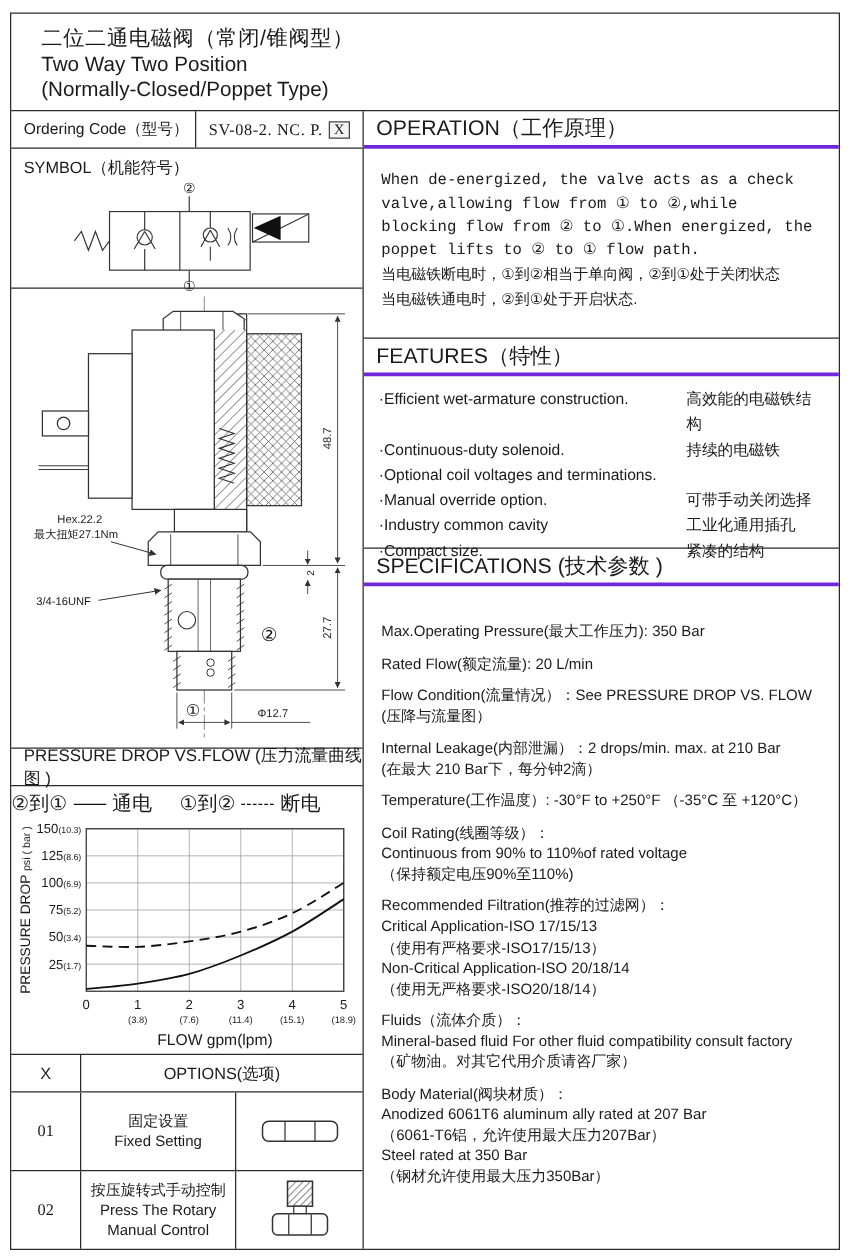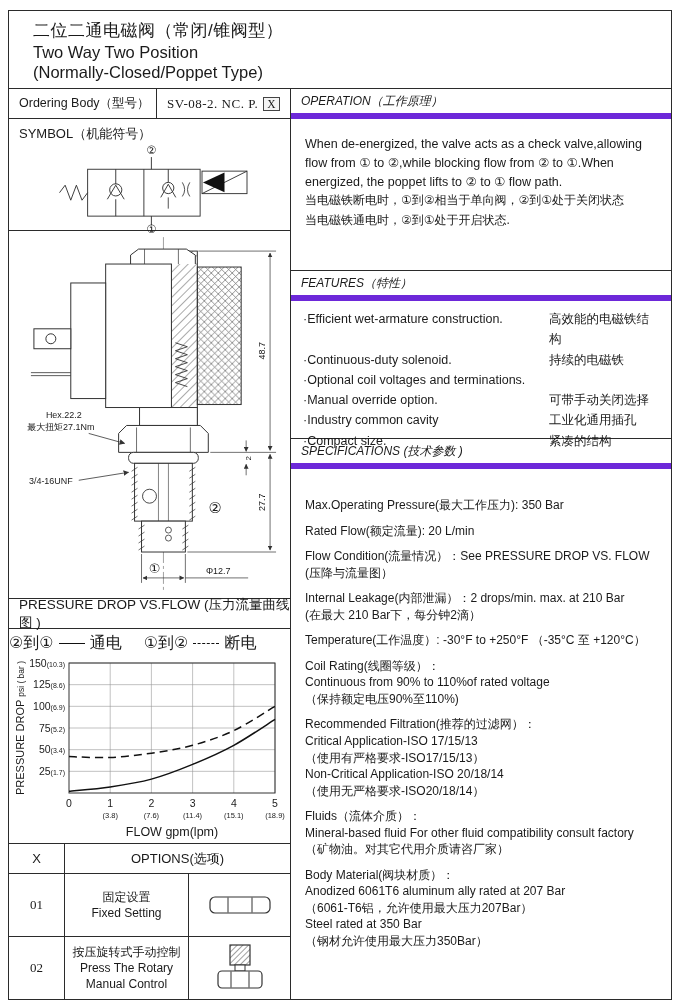--- a/index.html
+++ b/index.html
@@ -10,21 +10,21 @@
   
   .title-block { height:78px; border-bottom:1px solid #2b2b2b; padding:8px 0 0 24px; }
   .title-cn { font-size:17px; letter-spacing:0.5px; }
   .title-en { font-size:16.5px; line-height:1.22; }
 
   
   .cols { flex:1; display:flex; min-height:0; }
   .col-left { width:282px; border-right:1px solid #2b2b2b; display:flex; flex-direction:column; }
   .col-right { flex:1; display:flex; flex-direction:column; }
 
-  .hdr { border-bottom:6px solid #6d28d9; font-size:12px; padding-left:10px; display:flex; align-items:center;font-style:italic; }
+  .hdr { border-bottom:3px solid #6d28d9; font-size:17px; padding-left:10px; display:flex; align-items:center; }
   .hdr, .row30 { height:30px; flex:0 0 30px; }
 
   
   .ordering { display:flex; border-bottom:1px solid #2b2b2b; height:30px; flex:0 0 30px; }
   .ordering .olabel { width:148px; border-right:1px solid #2b2b2b; font-size:12.5px; display:flex; align-items:center; padding-left:10px; }
   .ordering .ocode { flex:1; display:flex; align-items:center; justify-content:center; font-family:"Liberation Serif","DejaVu Serif",serif; font-size:13px; letter-spacing:0.5px; }
   .code-x { border:1px solid #444; padding:0 3px; margin-left:5px; font-size:11.5px; background:#f4f4f4; }
 
   
   .symbol-sec { height:112px; flex:0 0 112px; border-bottom:1px solid #2b2b2b; }
@@ -47,21 +47,21 @@
   .opt-head .hx { width:56px; border-right:1px solid #2b2b2b; display:flex; align-items:center; justify-content:center; }
   .opt-head .ho { flex:1; display:flex; align-items:center; justify-content:center; }
   .opt-row { display:flex; border-bottom:1px solid #2b2b2b; flex:1; }
   .opt-row:last-child { border-bottom:none; }
   .opt-row .cx { width:56px; border-right:1px solid #2b2b2b; display:flex; align-items:center; justify-content:center; font-size:13px;font-family:Liberation Serif, serif; }
   .opt-row .cdesc { width:124px; border-right:1px solid #2b2b2b; display:flex; flex-direction:column; align-items:center; justify-content:center; font-size:12px; text-align:center; line-height:1.35; }
   .opt-row .cicon { flex:1; display:flex; align-items:center; justify-content:center; }
 
   
   .op-body { height:152px; flex:0 0 152px; border-bottom:1px solid #2b2b2b; padding:16px 14px 0 14px; font-size:12.5px; }
-  .op-en { line-height:1.5; }
+  .op-en { line-height:1.5;font-family:Liberation Mono, monospace; }
   .op-cn { font-size:12px; line-height:1.65; }
   .feat-body { height:138px; flex:0 0 138px; border-bottom:1px solid #2b2b2b; padding:8px 12px 0 12px; font-size:12.5px; }
   .feat-row { display:flex; line-height:1.62; }
   .feat-en { width:246px; }
   .feat-cn { flex:1; }
   .spec-body { flex:1; padding:28px 14px 0 14px; font-size:12px; }
   .spec-item { margin-bottom:9px; line-height:1.38; }
 
   svg text { font-family:"Liberation Sans","DejaVu Sans",sans-serif; fill:#1a1a1a; }
 </style>
@@ -75,21 +75,21 @@
       <div class="title-cn">二位二通电磁阀（常闭/锥阀型）</div>
       <div class="title-en">Two Way Two Position</div>
       <div class="title-en">(Normally-Closed/Poppet Type)</div>
     </div>
 
     <div class="cols">
 
       <div class="col-left">
 
         <div class="ordering">
-          <div class="olabel">Ordering Body（型号）</div>
+          <div class="olabel">Ordering Code（型号）</div>
           <div class="ocode">
             <span>SV-08-2. NC. P.</span>
             <span class="code-x">X</span>
           </div>
         </div>
 
         <div class="symbol-sec">
           <div class="symbol-label">SYMBOL（机能符号）</div>
           <svg viewBox="0 0 282 96" width="281" height="90">
             <text x="143" y="12" text-anchor="middle" font-size="12">②</text>

